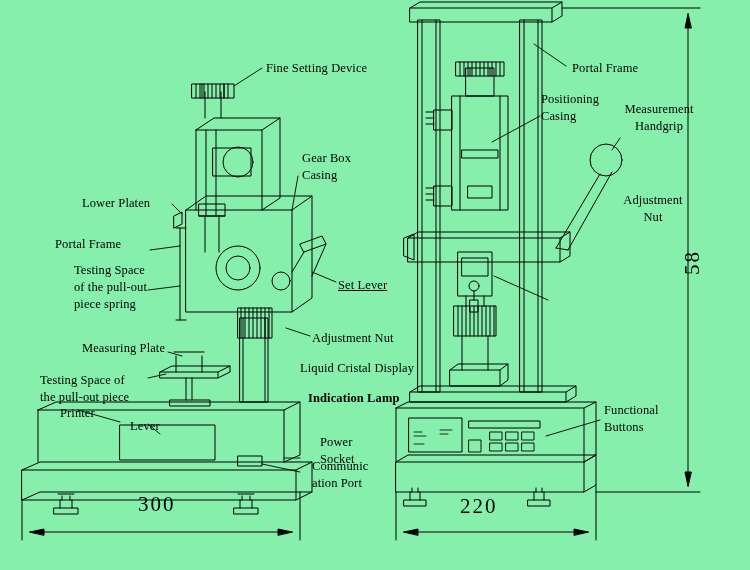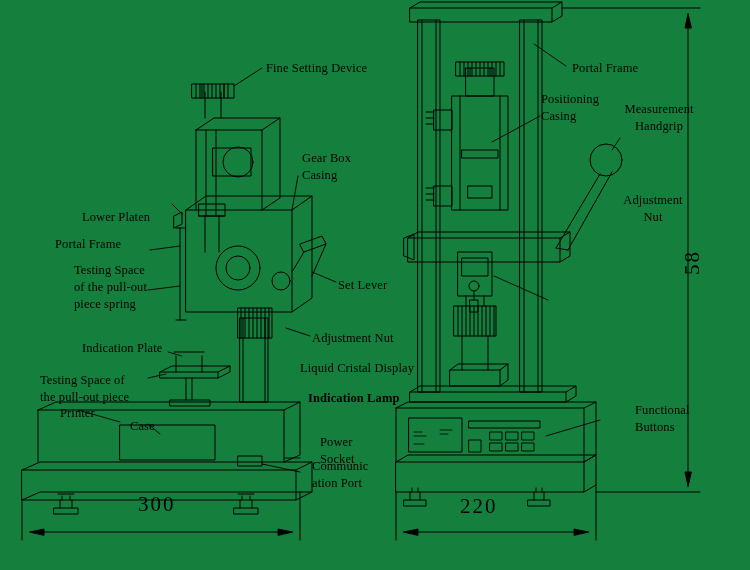--- a/index.html
+++ b/index.html
@@ -4,21 +4,21 @@
 <style>
   html, body {
     margin: 0;
     padding: 0;
     background: #ffffff;
   }
   #page {
     position: relative;
     width: 750px;
     height: 570px;
-    background: #15803d;
+    background: #86efac;
     overflow: hidden;
     font-family: "Liberation Serif", serif;
   }
   #page svg.drawing {
     position: absolute;
     left: 0;
     top: 0;
     width: 750px;
     height: 570px;
   }
@@ -288,46 +288,46 @@
         <path d="M688 14 L685 28 L691 28 Z" fill="#000"></path>
         <path d="M688 486 L685 472 L691 472 Z" fill="#000"></path>
       </g>
 
     </g>
   </svg>
 
   <div class="lbl" style="left:266px; top:60px;">Fine Setting Device</div>
   <div class="lbl" style="left:302px; top:150px;">Gear Box
 Casing</div>
-  <div class="lbl" style="left:82px; top:209px;">Lower Platen</div>
+  <div class="lbl" style="left:82px; top:195px;">Lower Platen</div>
   <div class="lbl" style="left:55px; top:236px;">Portal Frame</div>
   <div class="lbl" style="left:50px; top:262px; width:105px;margin-left:24px;">Testing  Space
 of the pull-out
 piece spring</div>
-  <div class="lbl" style="left:82px; top:340px;">Indication Plate</div>
+  <div class="lbl" style="left:82px; top:340px;">Measuring Plate</div>
   <div class="lbl" style="left:40px; top:372px; width:120px;">Testing  Space of
 the pull-out piece</div>
   <div class="lbl" style="left:52px; top:405px;margin-left:8px;">Printer</div>
-  <div class="lbl" style="left:130px; top:418px;">Case</div>
-  <div class="lbl" style="left:338px; top:277px;">Set Lever</div>
+  <div class="lbl" style="left:130px; top:418px;">Lever</div>
+  <div class="lbl" style="left:338px; top:277px;text-decoration:underline;">Set Lever</div>
   <div class="lbl" style="left:312px; top:330px;">Adjustment Nut</div>
   <div class="lbl" style="left:300px; top:360px;">Liquid Cristal Display</div>
   <div class="lbl" style="left:308px; top:390px;font-weight:bold;">Indication Lamp</div>
   <div class="lbl" style="left:320px; top:434px; width:60px;">Power
 Socket</div>
   <div class="lbl" style="left:303px; top:458px; width:72px;margin-left:9px;">Communic
 ation Port</div>
 
   <div class="lbl" style="left:572px; top:60px;">Portal Frame</div>
   <div class="lbl" style="left:541px; top:91px; width:76px;font-family:Liberation Serif, serif;">Positioning
 Casing</div>
   <div class="lbl center" style="left:615px; top:101px; width:88px;">Measurement
 Handgrip</div>
   <div class="lbl center" style="left:615px; top:192px; width:76px;">Adjustment
 Nut</div>
-  <div class="lbl" style="left:604px; top:402px; width:80px;margin-left:31px;">Functional
+  <div class="lbl" style="left:604px; top:402px; width:80px;">Functional
 Buttons</div>
 
   <div class="dim" style="left:138px; top:492px;">300</div>
   <div class="dim" style="left:460px; top:494px;">220</div>
   <div class="dim vert" style="left:680px; top:275px;">58</div>
 
 </div>
 
 </body></html>

